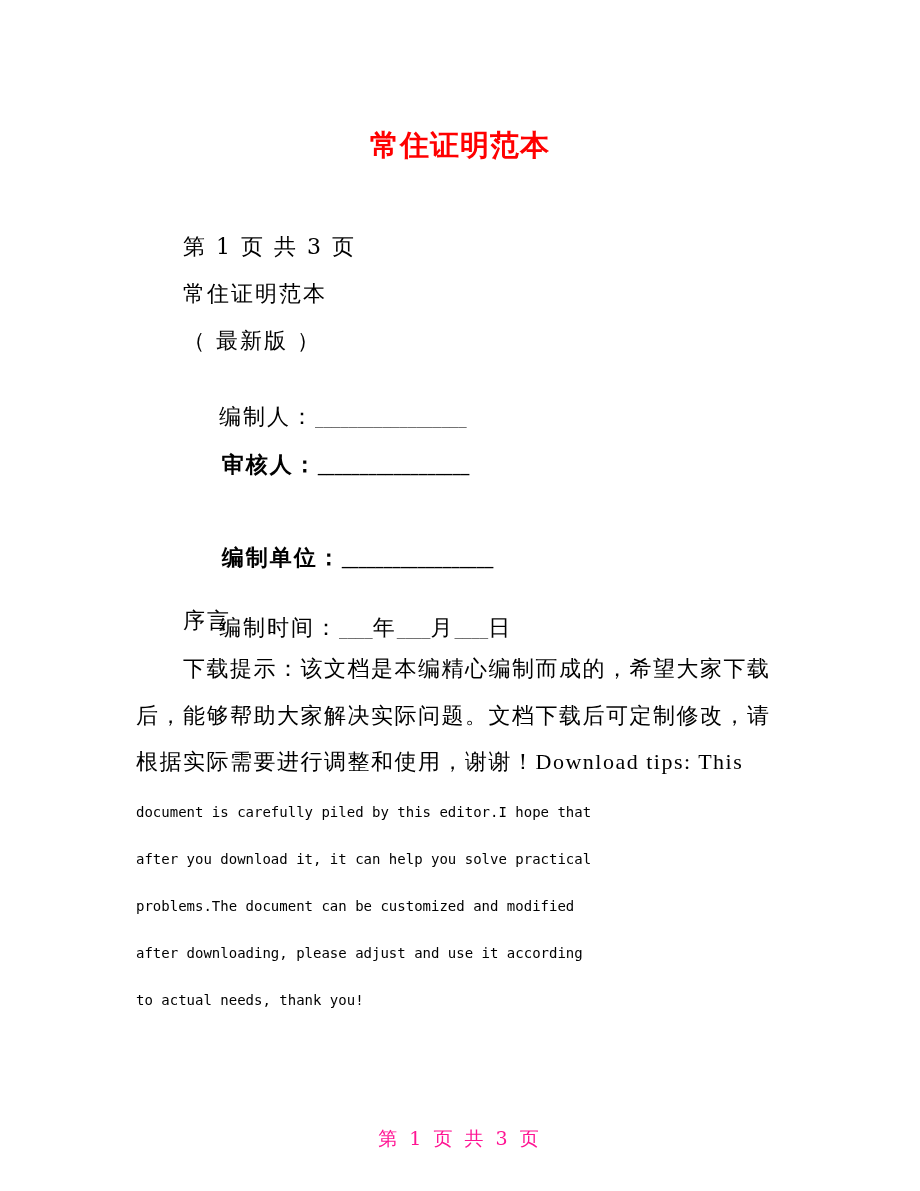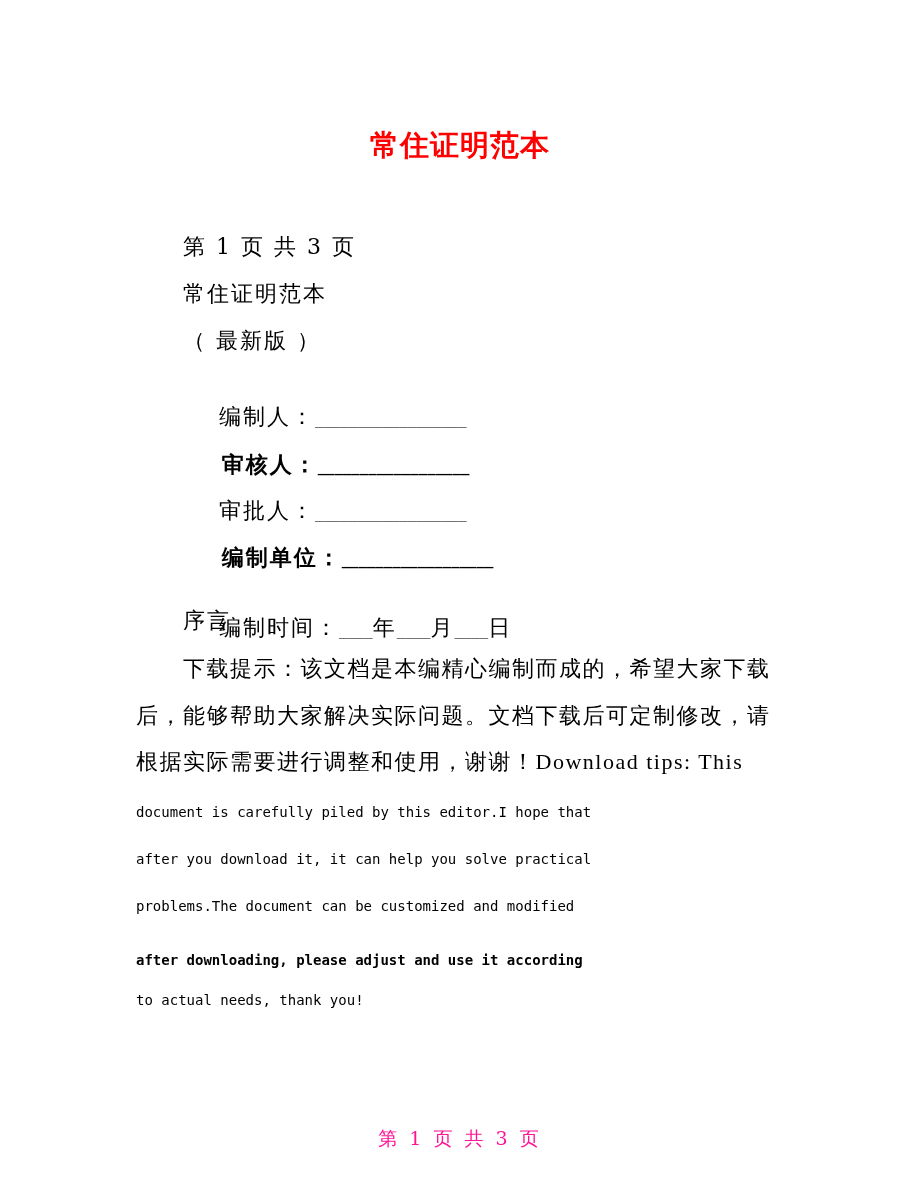--- a/index.html
+++ b/index.html
@@ -83,38 +83,35 @@
   <div class="line" style="top:218px;">第 1 页 共 3 页</div>
   <div class="line" style="top:265px;">常住证明范本</div>
   <div class="line" style="top:312px;">（ 最新版 ）</div>
 
   <div class="line" style="top:358px;">
     <span>编制人：</span><span class="mono">__________________</span>
   </div>
   <div class="line" style="top:405px;font-weight:bold;">
     <span>审核人：</span><span class="mono">__________________</span>
   </div>
-  <div class="line" style="top:452px;">
-    <span>审批人：</span><span class="mono">__________________</span>
-  </div>
   <div class="line" style="top:498px;font-weight:bold;">
     <span>编制单位：</span><span class="mono">__________________</span>
   </div>
   <div class="line" style="top:569px;text-align:center;">
     <span>编制时间：</span><span class="mono">____</span><span>年</span><span class="mono">____</span><span>月</span><span class="mono">____</span><span>日</span>
   </div>
 
   <div class="line" style="top:592px;">序言</div>
 
   <div class="para" style="top:640px;">
     <div class="para-line" style="top:0px;">　　下载提示：该文档是本编精心编制而成的，希望大家下载</div>
     <div class="para-line" style="top:47px;">后，能够帮助大家解决实际问题。文档下载后可定制修改，请</div>
     <div class="para-line" style="top:93px;">根据实际需要进行调整和使用，谢谢！Download tips: This</div>
     <div class="para-line mono" style="top:143px;">document is carefully piled by this editor.I hope that</div>
     <div class="para-line mono" style="top:190px;">after you download it, it can help you solve practical</div>
     <div class="para-line mono" style="top:237px;">problems.The document can be customized and modified</div>
-    <div class="para-line mono" style="top:291px;font-weight:bold;">after downloading, please adjust and use it according</div>
+    <div class="para-line mono" style="top:284px;">after downloading, please adjust and use it according</div>
     <div class="para-line mono" style="top:331px;">to actual needs, thank you!</div>
   </div>
 
 
   <div class="footer">第 1 页 共 3 页</div>
 </div>
 
 </body></html>

